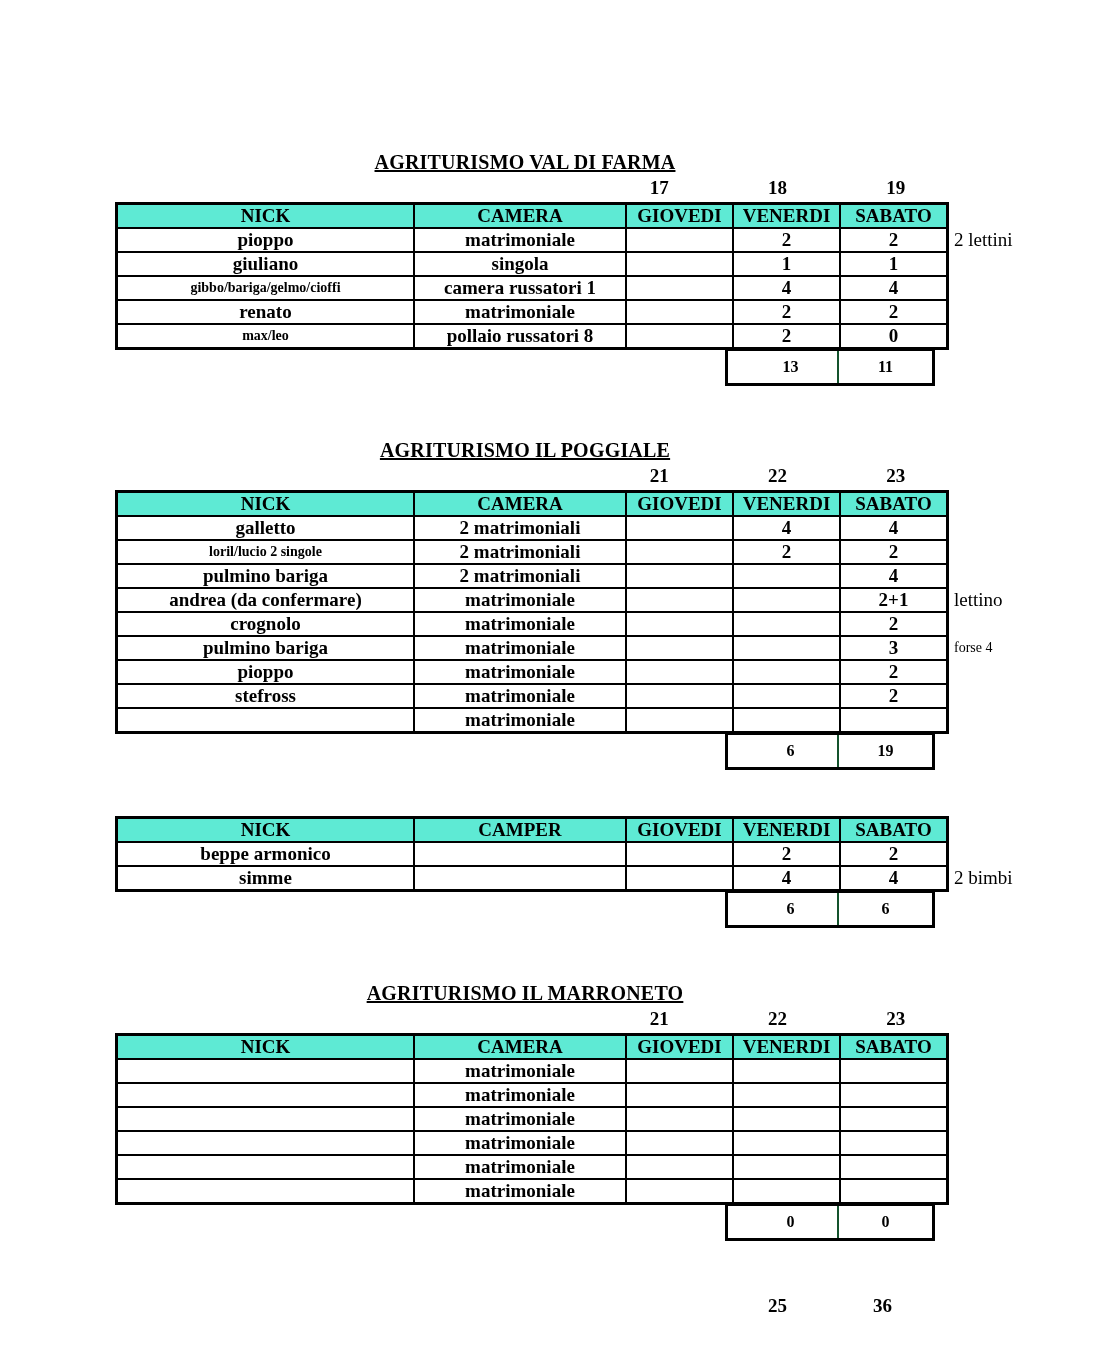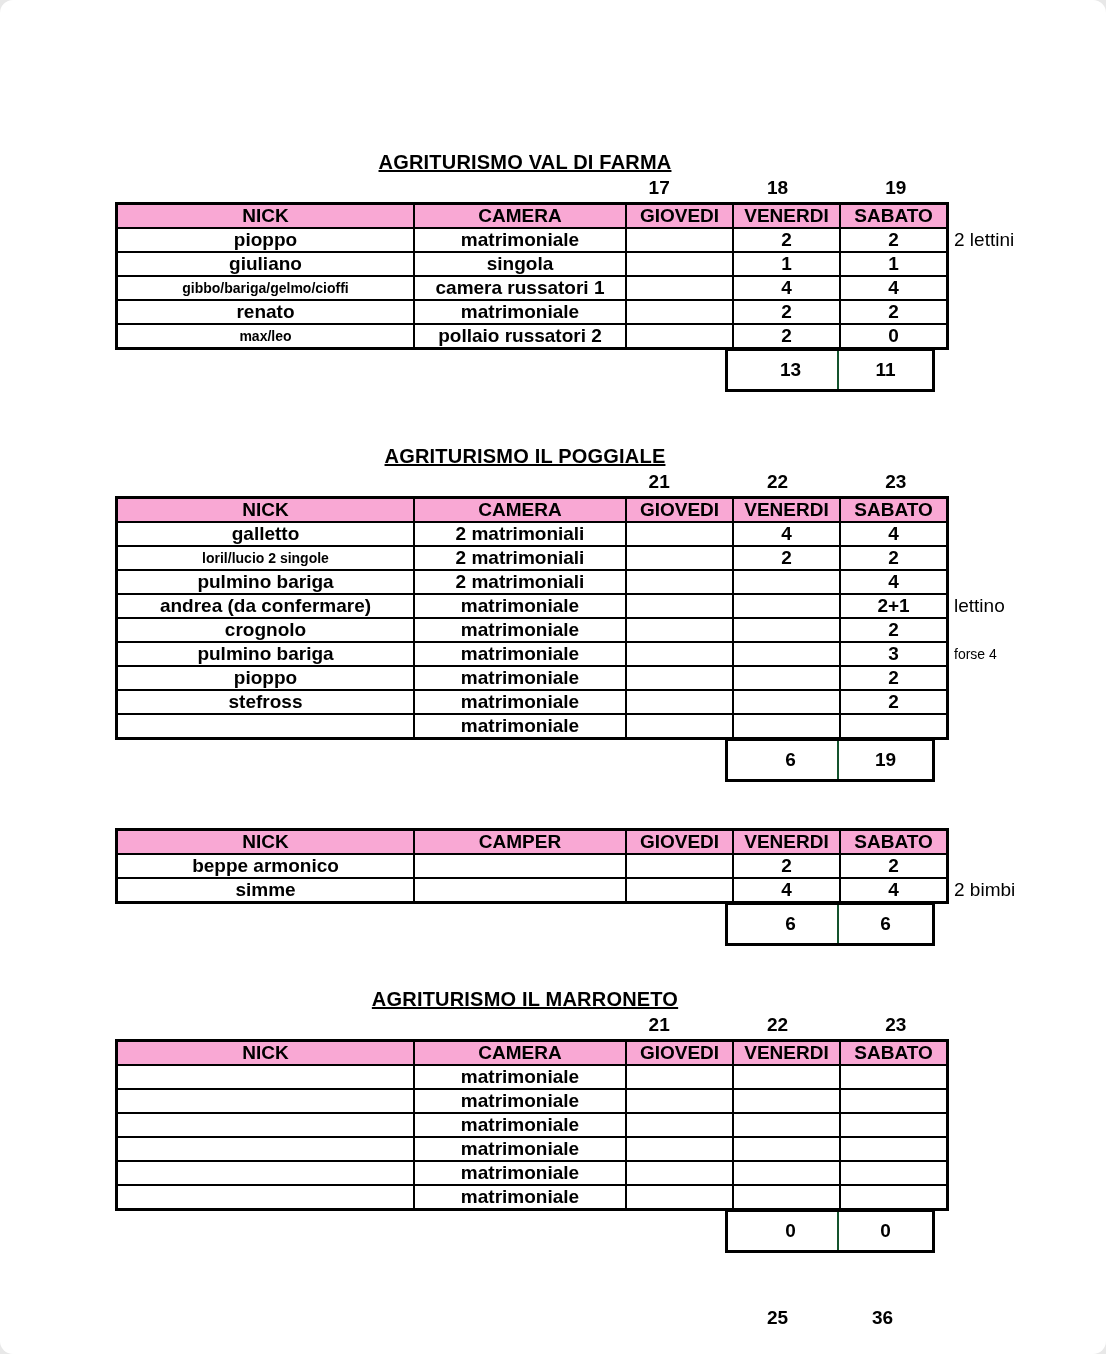--- a/index.html
+++ b/index.html
@@ -1,52 +1,52 @@
 <!DOCTYPE html>
 <html><head>
 <meta charset="utf-8">
 <style>
   html,body{margin:0;padding:0;background:#e8e8e8;}
   .sheet{
     width:1106px;height:1354px;background:#ffffff;position:relative;
-    font-family:Liberation Sans, sans-serif;color:#000;overflow:hidden;margin:0 auto;border-radius:13px;
+    font-family:Liberation Serif, serif;color:#000;overflow:hidden;margin:0 auto;
   }
   .tsec{margin-left:115px;width:820px;position:relative;}
   #sec0{padding-top:150px;}
   #sec1{margin-top:52px;}
   #sec2{margin-top:46px;}
-  #sec3{margin-top:41px;}
+  #sec3{margin-top:53px;}
   .table-title{
     height:26px;line-height:24px;font-size:20px;font-weight:bold;
     text-decoration:underline;text-align:center;letter-spacing:0.2px;
   }
   .dates-row{margin-left:505px;display:flex;height:26px;line-height:24px;
     font-weight:bold;font-size:19px;gap:40px;}
   .date-cell{width:105px;text-align:center;}
   table.grid{border-collapse:collapse;border:3px solid #000;width:820px;table-layout:fixed;}
   .grid th,.grid td{
     border:2px solid #000;height:22px;line-height:22px;padding:0;
     text-align:center;font-weight:bold;font-size:19px;overflow:visible;
   }
-  .grid th{background:#f9a8d4;}
+  .grid th{background:#5eead4;}
   .grid th:nth-child(1),.grid td:nth-child(1){width:295px;}
   .grid th:nth-child(2),.grid td:nth-child(2){width:210px;}
   .grid th:nth-child(3),.grid td:nth-child(3),
   .grid th:nth-child(4),.grid td:nth-child(4),
   .grid th:nth-child(5),.grid td:nth-child(5){width:105px;}
   .grid td{position:relative;}
   td.small-text{font-size:14px;}
   .note{
     position:absolute;left:calc(100% + 8px);top:50%;transform:translateY(-50%);
     font-weight:normal;font-size:19px;white-space:nowrap;text-align:left;
   }
   .note-small{font-size:14px;}
   .totals-box{
-    margin-left:610px;width:210px;height:44px;border:3px solid #000;margin-top:-2px;
-    box-sizing:border-box;display:flex;font-weight:bold;font-size:19px;padding-left:16px;
+    margin-left:610px;width:210px;height:38px;border:3px solid #000;margin-top:-2px;
+    box-sizing:border-box;display:flex;font-weight:bold;font-size:16px;padding-left:16px;
   }
   .total-cell{flex:1;display:flex;align-items:center;justify-content:center;}
   .total-cell + .total-cell{border-left:2px solid #14532d;}
   .grand-totals{
     display:flex;width:210px;margin-left:725px;margin-top:52px;height:26px;
     line-height:26px;font-weight:bold;font-size:19px;
   }
   .grand-cell{width:105px;text-align:center;}
 </style>
 </head>
@@ -94,21 +94,21 @@
           </tr>
           <tr>
             <td class="col-nick"><span class="cell-value">renato</span></td>
             <td class="col-camera"><span class="cell-value">matrimoniale</span></td>
             <td class="col-giovedi"><span class="cell-value"></span></td>
             <td class="col-venerdi"><span class="cell-value">2</span></td>
             <td class="col-sabato"><span class="cell-value">2</span></td>
           </tr>
           <tr>
             <td class="col-nick small-text"><span class="cell-value">max/leo</span></td>
-            <td class="col-camera"><span class="cell-value">pollaio russatori 2</span></td>
+            <td class="col-camera"><span class="cell-value">pollaio russatori 8</span></td>
             <td class="col-giovedi"><span class="cell-value"></span></td>
             <td class="col-venerdi"><span class="cell-value">2</span></td>
             <td class="col-sabato"><span class="cell-value">0</span></td>
           </tr>
         </tbody>
       </table>
       <div class="totals-box">
         <span class="total-cell">13</span>
         <span class="total-cell">11</span>
       </div>

